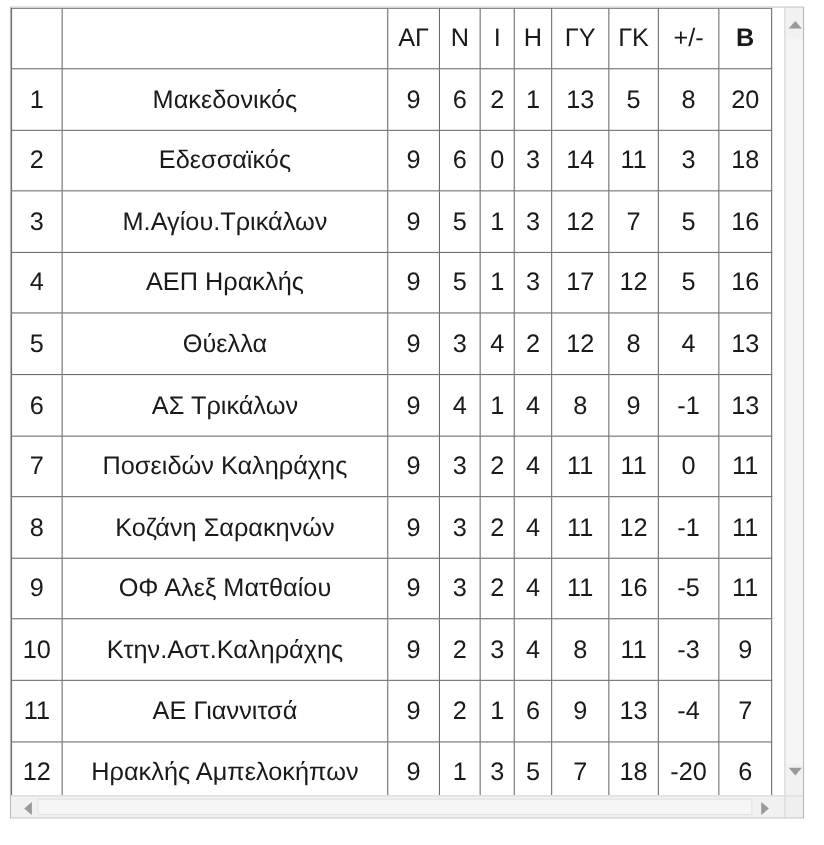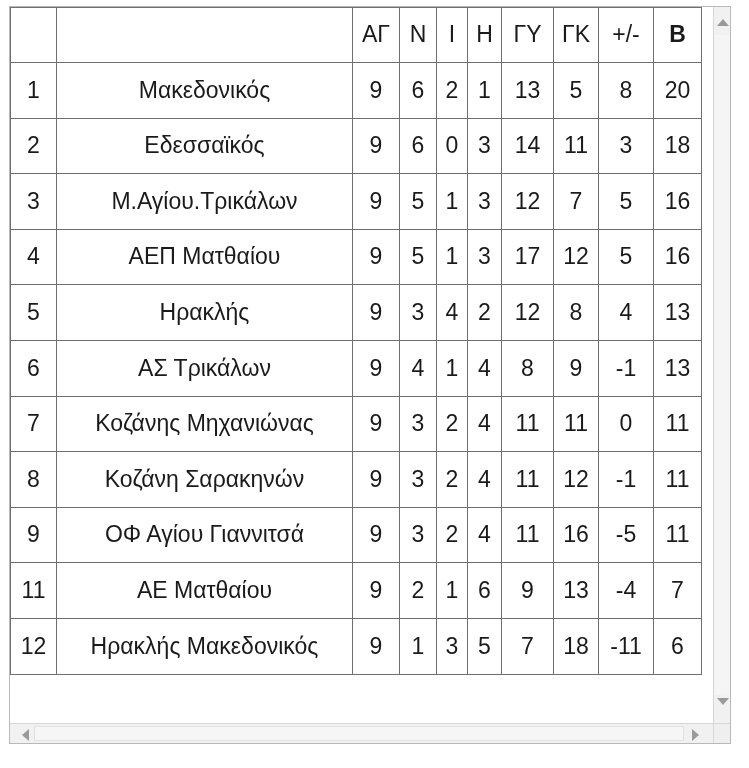--- a/index.html
+++ b/index.html
@@ -259,33 +259,33 @@
               <td class="stat">5</td>
               <td class="stat">1</td>
               <td class="stat">3</td>
               <td class="stat">12</td>
               <td class="stat">7</td>
               <td class="stat">5</td>
               <td class="pts">16</td>
             </tr>
             <tr>
               <td class="rank">4</td>
-              <td class="team">ΑΕΠ Ματθαίου</td>
+              <td class="team">ΑΕΠ Ηρακλής</td>
               <td class="stat">9</td>
               <td class="stat">5</td>
               <td class="stat">1</td>
               <td class="stat">3</td>
               <td class="stat">17</td>
               <td class="stat">12</td>
               <td class="stat">5</td>
               <td class="pts">16</td>
             </tr>
             <tr>
               <td class="rank">5</td>
-              <td class="team">Ηρακλής</td>
+              <td class="team">Θύελλα</td>
               <td class="stat">9</td>
               <td class="stat">3</td>
               <td class="stat">4</td>
               <td class="stat">2</td>
               <td class="stat">12</td>
               <td class="stat">8</td>
               <td class="stat">4</td>
               <td class="pts">13</td>
             </tr>
             <tr>
@@ -295,21 +295,21 @@
               <td class="stat">4</td>
               <td class="stat">1</td>
               <td class="stat">4</td>
               <td class="stat">8</td>
               <td class="stat">9</td>
               <td class="stat">-1</td>
               <td class="pts">13</td>
             </tr>
             <tr>
               <td class="rank">7</td>
-              <td class="team">Κοζάνης Μηχανιώνας</td>
+              <td class="team">Ποσειδών Καληράχης</td>
               <td class="stat">9</td>
               <td class="stat">3</td>
               <td class="stat">2</td>
               <td class="stat">4</td>
               <td class="stat">11</td>
               <td class="stat">11</td>
               <td class="stat">0</td>
               <td class="pts">11</td>
             </tr>
             <tr>
@@ -319,52 +319,64 @@
               <td class="stat">3</td>
               <td class="stat">2</td>
               <td class="stat">4</td>
               <td class="stat">11</td>
               <td class="stat">12</td>
               <td class="stat">-1</td>
               <td class="pts">11</td>
             </tr>
             <tr>
               <td class="rank">9</td>
-              <td class="team">ΟΦ Αγίου Γιαννιτσά</td>
+              <td class="team">ΟΦ Αλεξ Ματθαίου</td>
               <td class="stat">9</td>
               <td class="stat">3</td>
               <td class="stat">2</td>
               <td class="stat">4</td>
               <td class="stat">11</td>
               <td class="stat">16</td>
               <td class="stat">-5</td>
               <td class="pts">11</td>
             </tr>
             <tr>
+              <td class="rank">10</td>
+              <td class="team">Κτην.Αστ.Καληράχης</td>
+              <td class="stat">9</td>
+              <td class="stat">2</td>
+              <td class="stat">3</td>
+              <td class="stat">4</td>
+              <td class="stat">8</td>
+              <td class="stat">11</td>
+              <td class="stat">-3</td>
+              <td class="pts">9</td>
+            </tr>
+            <tr>
               <td class="rank">11</td>
-              <td class="team">ΑΕ Ματθαίου</td>
+              <td class="team">ΑΕ Γιαννιτσά</td>
               <td class="stat">9</td>
               <td class="stat">2</td>
               <td class="stat">1</td>
               <td class="stat">6</td>
               <td class="stat">9</td>
               <td class="stat">13</td>
               <td class="stat">-4</td>
               <td class="pts">7</td>
             </tr>
             <tr>
               <td class="rank">12</td>
-              <td class="team">Ηρακλής Μακεδονικός</td>
+              <td class="team">Ηρακλής Αμπελοκήπων</td>
               <td class="stat">9</td>
               <td class="stat">1</td>
               <td class="stat">3</td>
               <td class="stat">5</td>
               <td class="stat">7</td>
               <td class="stat">18</td>
-              <td class="stat">-11</td>
+              <td class="stat">-20</td>
               <td class="pts">6</td>
             </tr>
           </tbody>
       </table>
     </div>
 
     <div class="vscroll">
       <div class="sb-arrow sb-up"></div>
       <div class="v-track"></div>
       <div class="sb-arrow sb-down"></div>

